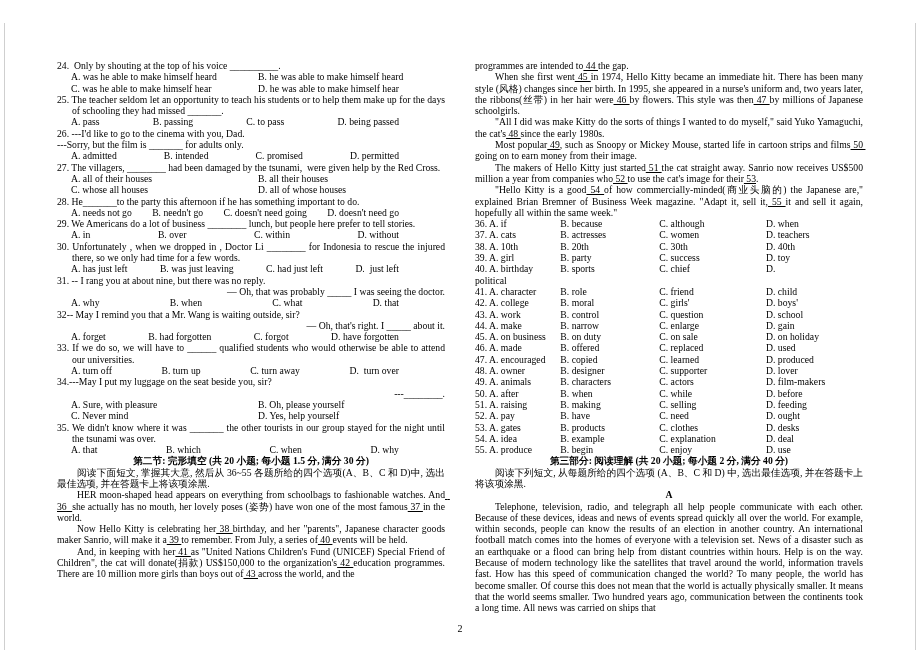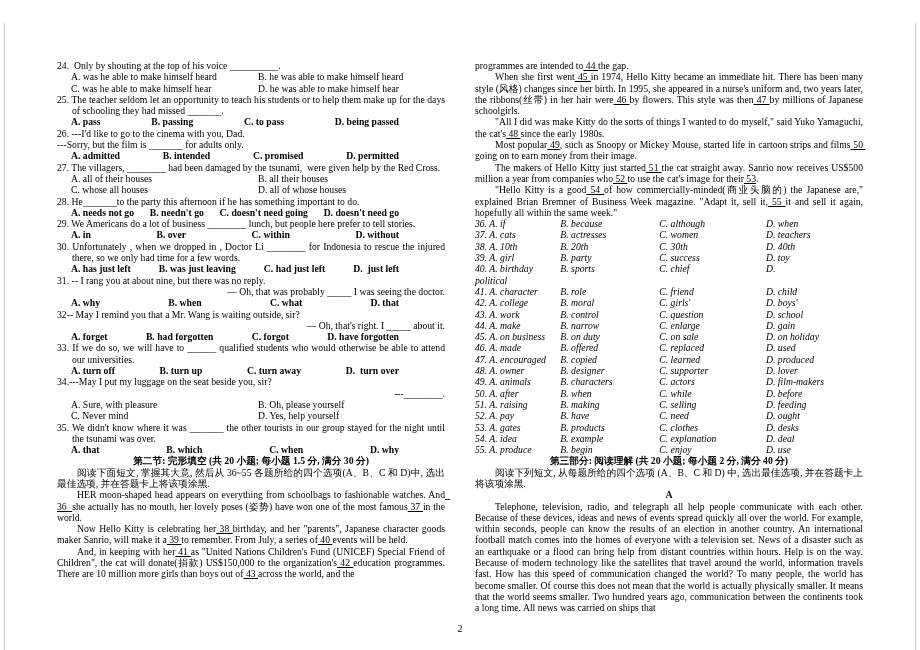--- a/index.html
+++ b/index.html
@@ -15,23 +15,23 @@
   .col { width:388px; white-space:pre-wrap; }
   .p { text-align:justify; }
   .q { padding-left:15px; text-indent:-15px; text-align:justify; }
   .ti { text-indent:20px; }
   .line.ind { padding-left:13px;text-align:right; }
   .b { font-weight:bold;text-align:center; }
   .center { text-align:center; }
   .u { text-decoration:underline; }
   .optrow { display:flex; padding-left:14px; }
   .optrow .cell { white-space:pre; }
-  .opts4 { justify-content:space-between; padding-right:46px;font-weight:bold; }
+  .opts4 { justify-content:space-between; padding-right:46px; }
   .opts2 .cell { width:50%; flex:0 0 auto; }
-  .grow { display:flex;font-style:italic; }
+  .grow { display:flex; }
   .gcell { flex:0 0 auto; white-space:pre; }
   .gc0 { width:22%; } .gc1 { width:25.5%; } .gc2 { width:27.5%; } .gc3 { flex:1 1 auto; }
   .footer { position:absolute; left:0; right:0; bottom:16px; text-align:center; font-size:10px; }
 </style>
 </head>
 <body>
 
 <div class="sheet">
   <div class="edge-l"></div>
   <div class="edge-r"></div>

